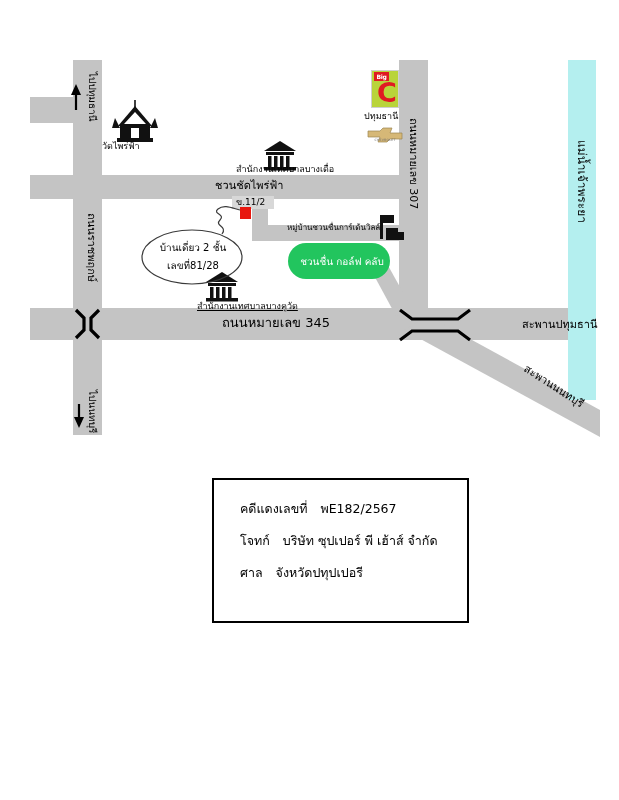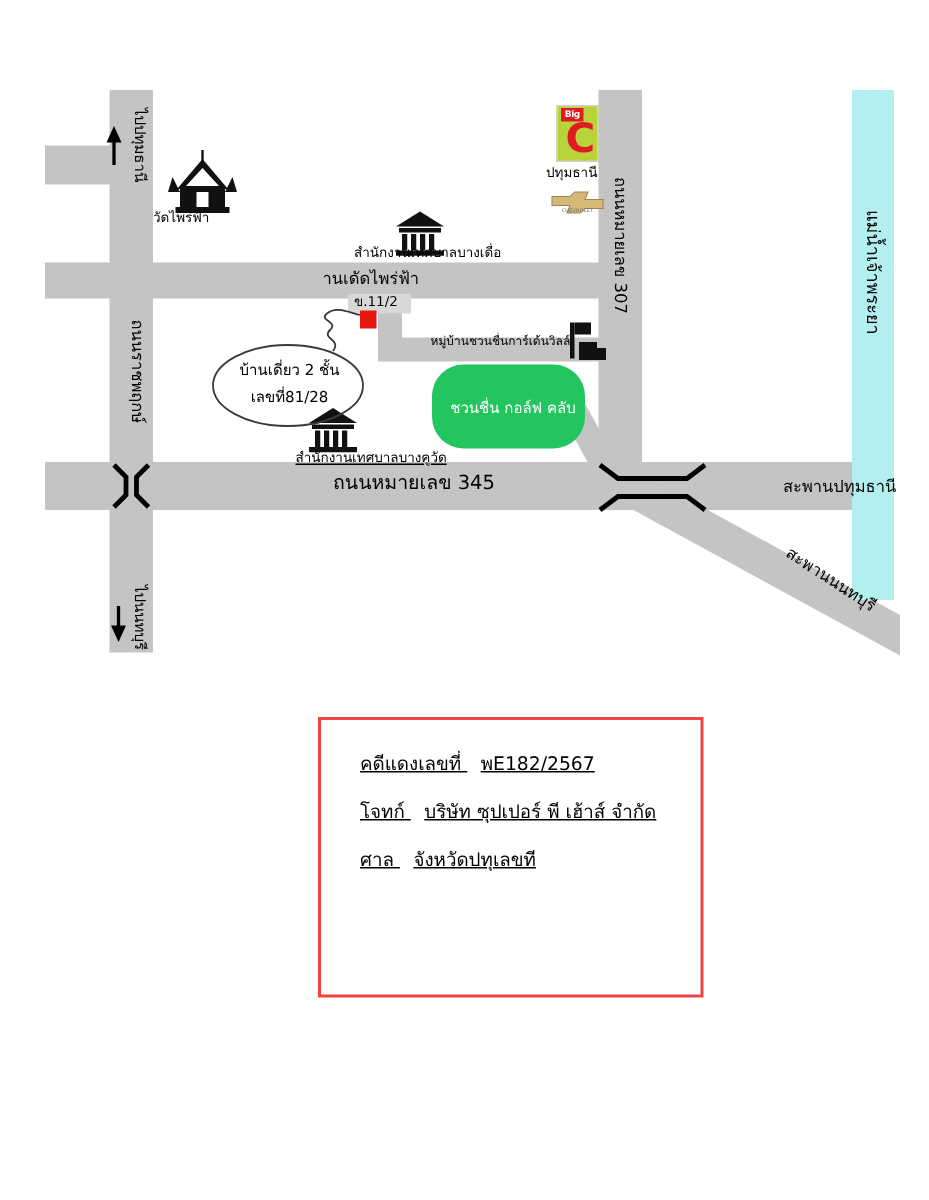--- a/index.html
+++ b/index.html
@@ -49,21 +49,21 @@
 
   
   .callout-line { font-size: 10px; text-align: center; }
 
   
   #golf-club-pill {
     position: absolute;
     left: 288px;
     top: 243px;
     width: 102px;
-    height: 56px;
+    height: 36px;
     background: #22c55e;
     border-radius: 21px;
     display: flex;
     align-items: center;
     justify-content: center;
     overflow: hidden;
   }
   #golf-club-pill .golf-label {
     font-size: 10px;
     color: #ffffff;
@@ -135,25 +135,24 @@
     height: 12px;
     background: #e8170f;
   }
 
   
   #legend-box {
     position: absolute;
     left: 212px;
     top: 478px;
     width: 257px;
-    height: 187px;
-    border: 2px solid #ef4444;
+    height: 145px;
+    border: 2px solid #000000;
     background: #ffffff;
     box-sizing: border-box;
-    text-decoration: underline;
   }
   #legend-box .legend-rows {
     padding: 19px 0 0 26px;
   }
   #legend-box .legend-row {
     font-size: 12.5px;
     color: #000;
     margin-bottom: 12px;
     white-space: nowrap;
   }
@@ -271,21 +270,21 @@
 <div class="lbl road-name-sm lbl-rot90" style="left:97px; top:72px;">ไปปทุมธานี</div>
 
 <div class="lbl road-name lbl-rot90" style="left:97px; top:213px;">ถนนราชพฤกษ์</div>
 
 <div class="lbl road-name-sm lbl-rot90" style="left:97px; top:390px;">ไปนนทบุรี</div>
 
 <div class="lbl poi-name" style="left:102px; top:142px;">วัดไพร่ฟ้า</div>
 
 <div class="lbl poi-name" style="left:236px; top:165px;">สำนักงานเทศบาลบางเดื่อ</div>
 
-<div class="lbl road-name" style="left:215px; top:180px;">านเดัดไพร่ฟ้า</div>
+<div class="lbl road-name" style="left:215px; top:180px;">ชวนชัดไพร่ฟ้า</div>
 
 <div class="lbl" style="left:236px; top:198px; font-size:9px;">ข.11/2</div>
 
 <div class="lbl callout-line" style="left:157px; top:243px; width:72px;">บ้านเดี่ยว 2 ชั้น</div>
 <div class="lbl callout-line" style="left:157px; top:261px; width:72px;">เลขที่81/28</div>
 
 <div class="lbl poi-name-xs" style="left:287px; top:224px;">หมู่บ้านชวนชื่นการ์เด้นวิลล์</div>
 
 <div class="lbl poi-name" style="left:364px; top:112px;">ปทุมธานี</div>
 
@@ -306,16 +305,16 @@
     <div class="legend-row">
       <span class="legend-key">คดีแดงเลขที่</span>
       <span class="legend-value">พE182/2567</span>
     </div>
     <div class="legend-row">
       <span class="legend-key">โจทก์</span>
       <span class="legend-value">บริษัท ซุปเปอร์ พี เฮ้าส์ จำกัด</span>
     </div>
     <div class="legend-row">
       <span class="legend-key">ศาล</span>
-      <span class="legend-value">จังหวัดปทุเลขที</span>
+      <span class="legend-value">จังหวัดปทุปเปอรี</span>
     </div>
   </div>
 </div>
 
 </body></html>

